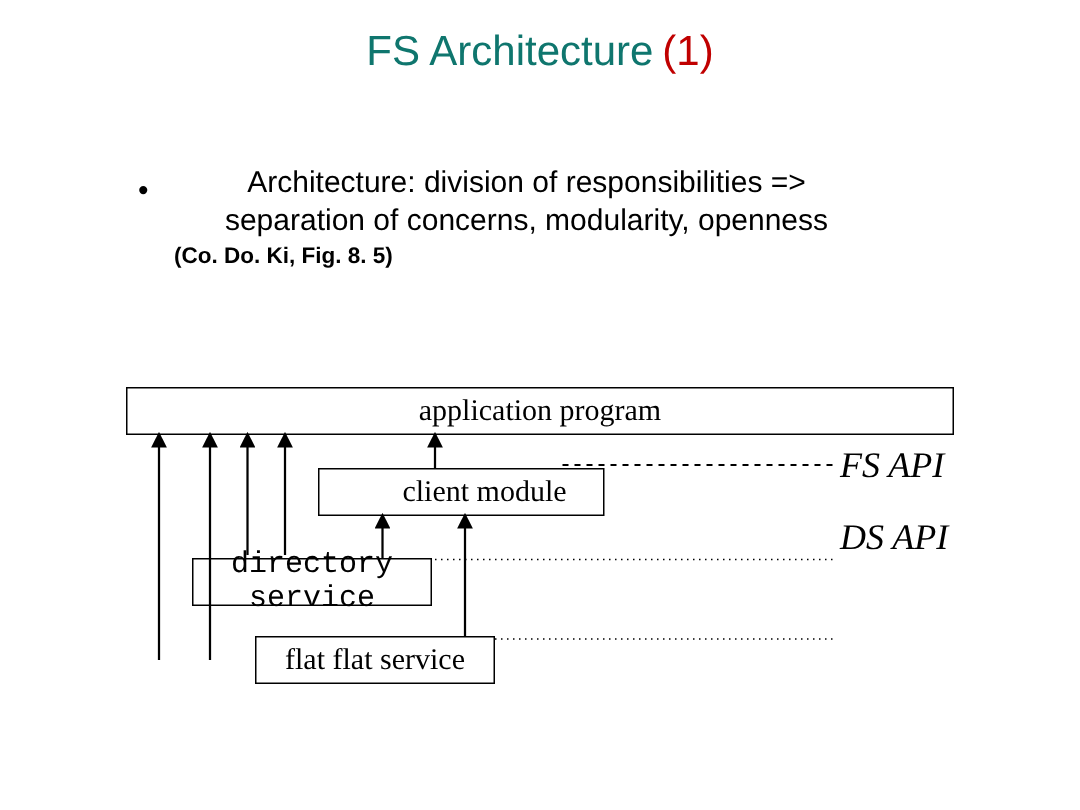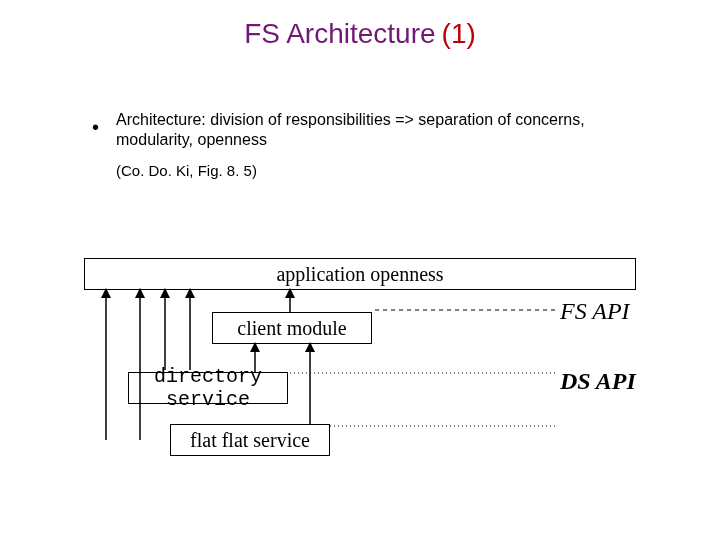--- a/index.html
+++ b/index.html
@@ -17,42 +17,43 @@
     height: 540px;
   }
   .title {
     position: absolute;
     top: 18px;
     left: 0;
     width: 720px;
     text-align: center;
     font-size: 28px;
   }
-  .title .main { color: #701a75; }
+  .title .main { color: #0f766e; }
   .title .sub { color: #c00000; padding-left: 6px; }
   .bullet-dot {
     position: absolute;
     left: 92px;
     top: 116px;
     font-size: 20px;
   }
   .bullet-text {
     position: absolute;
     left: 116px;
     top: 110px;
     width: 470px;
-    font-size: 16px;
+    font-size: 20px;
     line-height: 1.25;
+    text-align: center;
   }
   .figref {
     position: absolute;
     left: 116px;
     top: 162px;
     font-size: 15px;
-    font-weight: normal;
+    font-weight: bold;
   }
   .box {
     position: absolute;
     background: #fff;
     border: 1px solid #000;
     text-align: center;
     font-family: "Times New Roman", Times, serif;
     font-size: 20px;
     display: flex;
     align-items: center;
@@ -79,27 +80,27 @@
 <div class="stage">
 
   <div class="title">
     <span class="main">FS Architecture</span><span class="sub">(1)</span>
   </div>
 
   <div class="bullet-dot">•</div>
   <div class="bullet-text">Architecture: division of responsibilities =&gt; separation of concerns, modularity, openness</div>
   <div class="figref">(Co. Do. Ki, Fig. 8. 5)</div>
 
-  <div class="box" style="left:84px; top:258px; width:550px; height:30px;">application openness</div>
-  <div class="box" style="left:212px; top:312px; width:158px; height:30px;">client module</div>
+  <div class="box" style="left:84px; top:258px; width:550px; height:30px;">application program</div>
+  <div class="box" style="left:212px; top:312px; width:158px; height:30px;padding-left:31px;">client module</div>
   <div class="box" style="left:128px; top:372px; width:158px; height:30px;font-family:Liberation Mono, monospace;">directory service</div>
   <div class="box" style="left:170px; top:424px; width:158px; height:30px;">flat flat service</div>
 
   <div class="label" style="left:560px; top:298px;">FS  API</div>
-  <div class="label" style="left:560px; top:368px;font-weight:bold;">DS API</div>
+  <div class="label" style="left:560px; top:346px;">DS API</div>
 
   <svg class="arrows">
     <defs>
       <marker id="ah" viewBox="0 0 10 10" refX="8" refY="5" markerWidth="7" markerHeight="7" orient="auto-start-reverse">
         <path d="M 0 0 L 10 5 L 0 10 z" fill="#000"></path>
       </marker>
     </defs>
 
     <line x1="106" y1="440" x2="106" y2="290" stroke="#000" stroke-width="1.5" marker-end="url(#ah)"></line>
     <line x1="140" y1="440" x2="140" y2="290" stroke="#000" stroke-width="1.5" marker-end="url(#ah)"></line>

